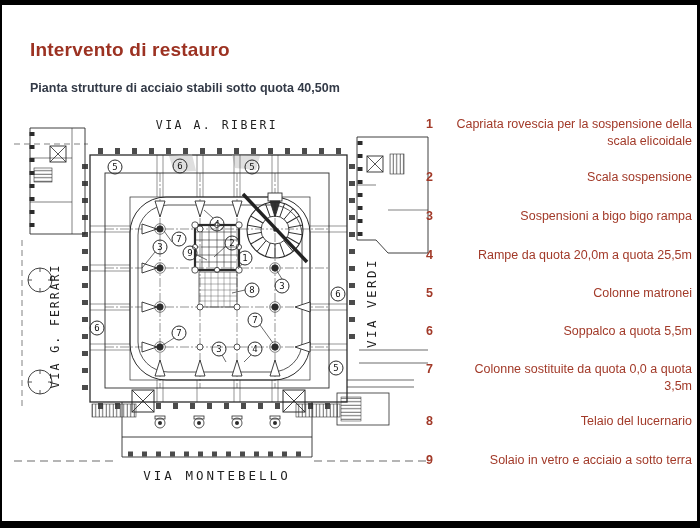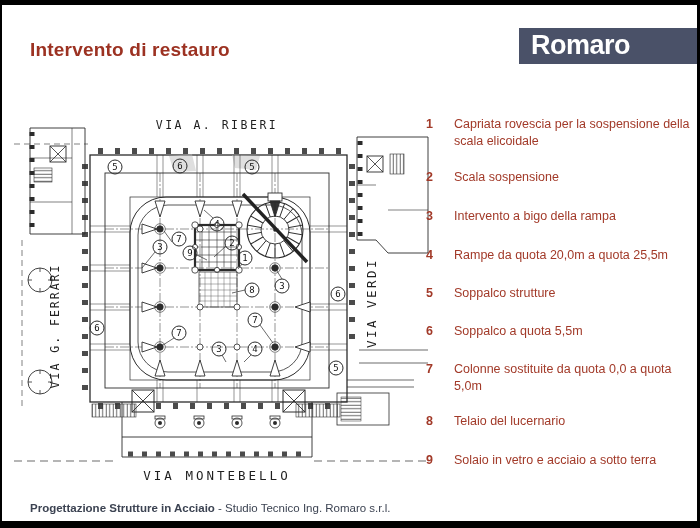--- a/index.html
+++ b/index.html
@@ -1,40 +1,40 @@
 <!DOCTYPE html>
 <html><head>
 <meta charset="utf-8">
 <style>
   html,body{margin:0;padding:0;background:#fff;}
   .slide{position:relative;width:700px;height:528px;background:#fff;overflow:hidden;
          border-top:5px solid #000;border-left:2px solid #000;border-right:3px solid #000;border-bottom:7px solid #000;
-         box-sizing:border-box;font-family:"Liberation Sans",sans-serif;}
+         box-sizing:border-box;font-family:"Liberation Sans",sans-serif;text-align:right;}
   .title{position:absolute;left:28px;top:34px;font-size:19px;font-weight:bold;color:#9c3222;letter-spacing:.2px;}
   .subtitle{position:absolute;left:28px;top:76px;font-size:12.5px;font-weight:bold;color:#333a47;}
   .logo{position:absolute;right:0;top:23px;width:178px;height:36px;background:#4a5168;color:#fff;
         font-weight:bold;font-size:27px;line-height:35px;padding-left:12px;box-sizing:border-box;letter-spacing:-.5px;}
   .plan{position:absolute;left:12px;top:105px;width:415px;height:380px;}
   .legend{position:absolute;left:424px;top:106px;width:266px;height:370px;color:#a23a29;}
   .lrow{position:absolute;left:0;width:266px;font-size:12.5px;line-height:17px;}
   .lnum{position:absolute;left:0;top:0;font-weight:bold;}
-  .ltxt{display:block;margin-left:28px;width:244px;}
+  .ltxt{display:block;margin-left:22px;width:244px;}
   .footer{position:absolute;left:28px;top:497px;font-size:11.5px;color:#3c4352;}
   .footer b{font-weight:bold;}
   svg .ln{stroke:#2b2b2b;fill:none;}
   svg text.street{font-family:"DejaVu Sans Mono",monospace;fill:#1f1f1f;}
   svg text.cnum{font-family:"DejaVu Sans Mono",monospace;font-size:9px;fill:#111;}
 </style>
 </head>
 <body>
 
 <div class="slide">
 
   <div class="title">Intervento di restauro</div>
-  <div class="logo">Romaro</div>
+  <div class="subtitle">Pianta strutture di acciaio stabili sotto quota 40,50m</div>
 
   <svg class="plan" viewBox="0 0 415 380" xmlns="http://www.w3.org/2000/svg">
     <defs>
       <pattern id="hv" width="3.5" height="6" patternUnits="userSpaceOnUse">
           <line x1="1.2" y1="0" x2="1.2" y2="6" stroke="#333" stroke-width="0.8"></line>
         </pattern>
       <pattern id="hh" width="6" height="3.5" patternUnits="userSpaceOnUse">
           <line x1="0" y1="1.2" x2="6" y2="1.2" stroke="#333" stroke-width="0.8"></line>
         </pattern>
     </defs>
@@ -273,42 +273,41 @@
     <div class="lrow" style="top:5px">
         <span class="lnum">1</span>
         <span class="ltxt">Capriata rovescia per la sospensione della scala elicoidale</span>
       </div>
     <div class="lrow" style="top:58px">
         <span class="lnum">2</span>
         <span class="ltxt">Scala sospensione</span>
       </div>
     <div class="lrow" style="top:97px">
         <span class="lnum">3</span>
-        <span class="ltxt">Intervento a bigo della rampa</span>
+        <span class="ltxt">Sospensioni a bigo bigo rampa</span>
       </div>
     <div class="lrow" style="top:136px">
         <span class="lnum">4</span>
         <span class="ltxt">Rampe da quota 20,0m a quota 25,5m</span>
       </div>
     <div class="lrow" style="top:174px">
         <span class="lnum">5</span>
-        <span class="ltxt">Soppalco strutture</span>
+        <span class="ltxt">Colonne matronei</span>
       </div>
     <div class="lrow" style="top:212px">
         <span class="lnum">6</span>
         <span class="ltxt">Soppalco a quota 5,5m</span>
       </div>
     <div class="lrow" style="top:250px">
         <span class="lnum">7</span>
-        <span class="ltxt">Colonne sostituite da quota 0,0 a quota 5,0m</span>
+        <span class="ltxt">Colonne sostituite da quota 0,0 a quota 3,5m</span>
       </div>
     <div class="lrow" style="top:302px">
         <span class="lnum">8</span>
         <span class="ltxt">Telaio del lucernario</span>
       </div>
     <div class="lrow" style="top:341px">
         <span class="lnum">9</span>
         <span class="ltxt">Solaio in vetro e acciaio a sotto terra</span>
       </div>
   </div>
 
-  <div class="footer"><b>Progettazione Strutture in Acciaio</b><span> - Studio Tecnico Ing. Romaro s.r.l.</span></div>
 </div>
 
 </body></html>

